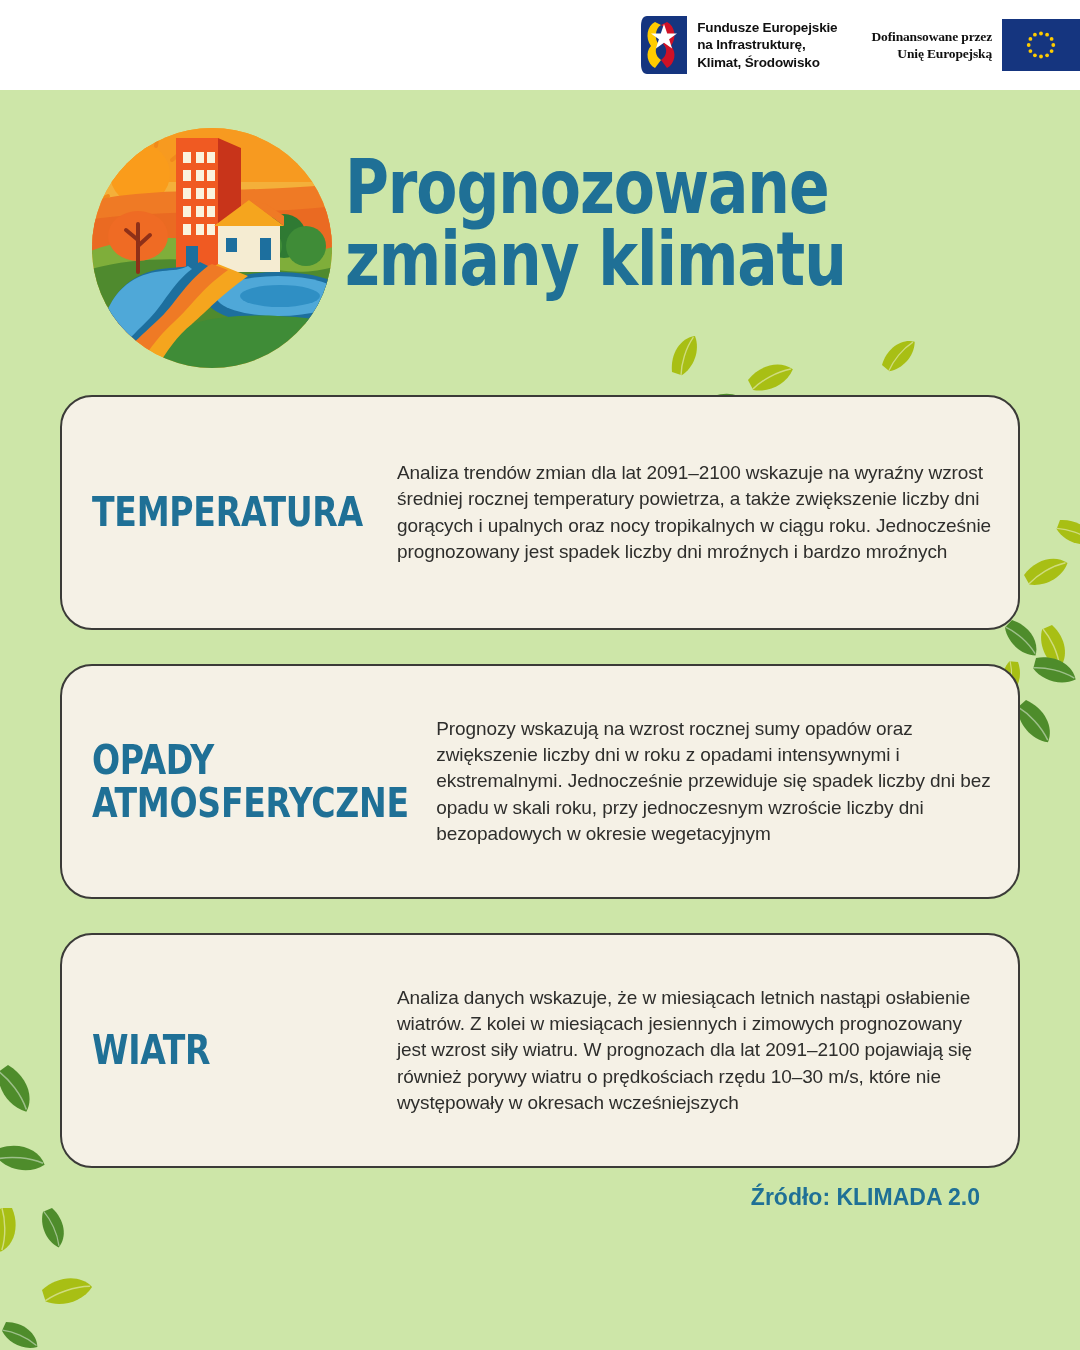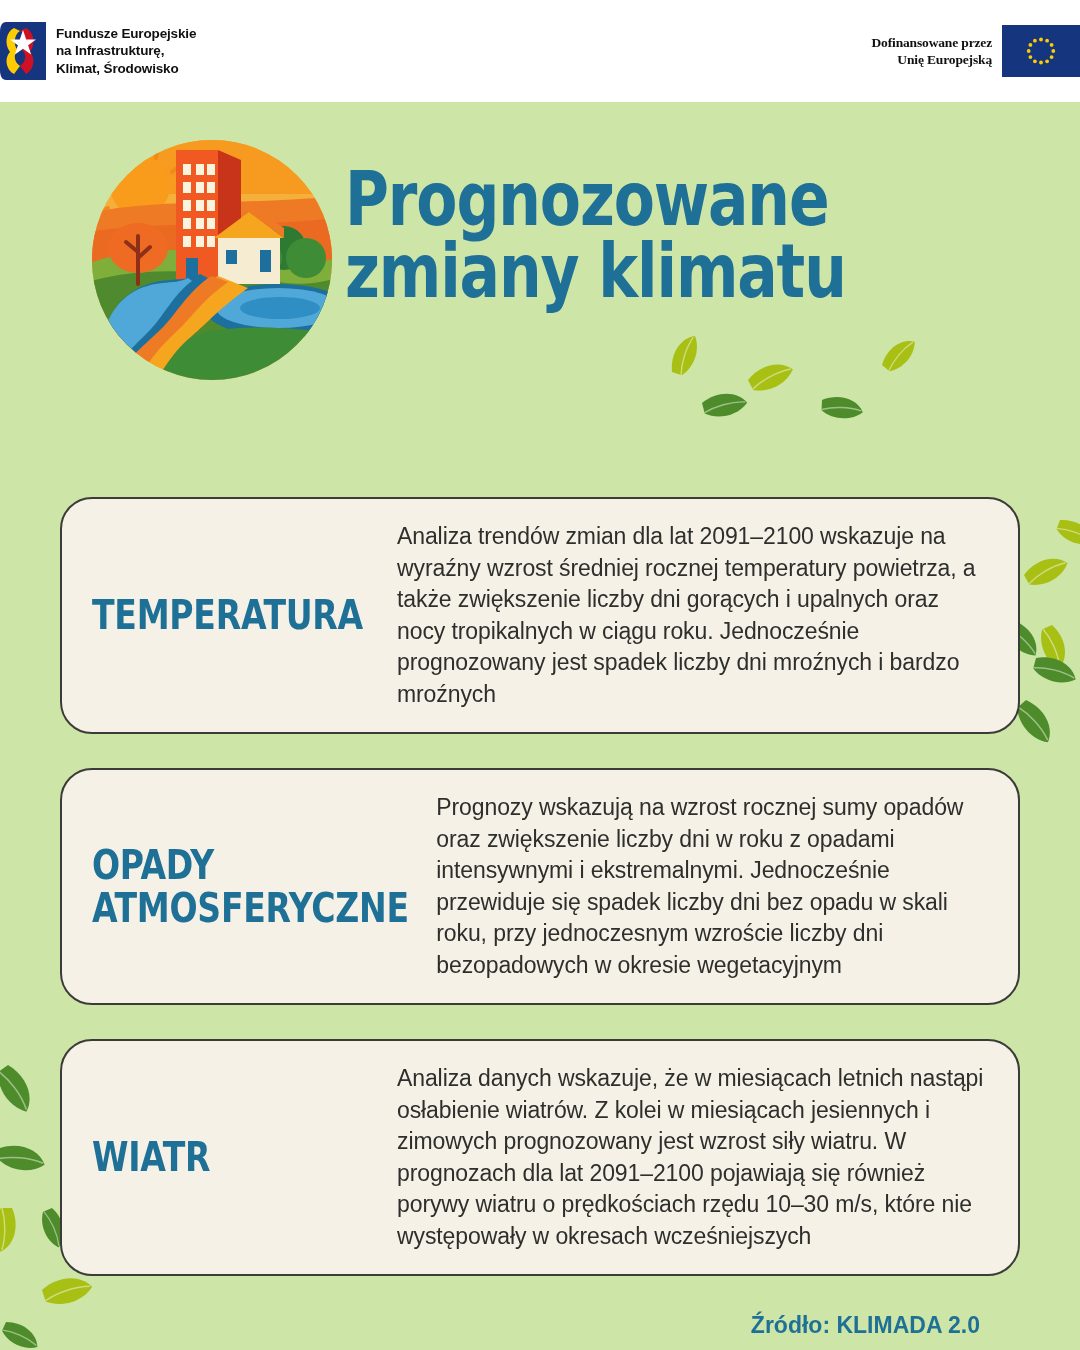--- a/index.html
+++ b/index.html
@@ -12,25 +12,25 @@
 
   body {
     font-family: "Liberation Sans", sans-serif;
     background: #cde6a8;
     position: relative;
   }
 
   
   .header-bar {
     width: 1080px;
-    height: 102px;
+    height: 90px;
     background: #ffffff;
     display: flex;
     align-items: center;
-    justify-content: space-between;
+    justify-content: flex-end;
     gap: 34px;
     position: relative;
     z-index: 5;
   }
 
   .logo-block {
     display: flex;
     align-items: center;
     gap: 10px;
   }
@@ -57,21 +57,21 @@
   }
   .pl-flag .white { flex: 1; background: #ffffff; }
   .pl-flag .red   { flex: 1; background: #c8102e; }
 
   
   .eu-flag { width: 78px; height: 52px; display: block; }
 
   
   .hero {
     position: relative;
-    height: 395px;
+    height: 305px;
     padding: 28px 0 0 0;
   }
 
   .hero-illustration {
     position: absolute;
     left: 88px;
     top: 34px;
     width: 248px;
     height: 248px;
   }
@@ -120,32 +120,32 @@
     color: #1f7096;
     letter-spacing: -0.3px;
     white-space: pre-line;
     transform: scaleX(0.92);
     transform-origin: left center;
   }
 
   .card-body {
     flex: 1;
     font-family: "Liberation Sans", sans-serif;
-    font-size: 23px;
+    font-size: 19px;
     line-height: 1.37;
     color: #2e2e2c;
     white-space: pre-line;
     letter-spacing: -0.1px;
   }
 
   
   .source {
     position: relative;
     z-index: 3;
-    margin-top: 36px;
+    margin-top: 16px;
     padding-right: 100px;
     text-align: right;
     font-family: "Liberation Sans", sans-serif;
     font-size: 23px;
     font-weight: bold;
     color: #1f7096;
   }
 
   
   .leaf-layer {

